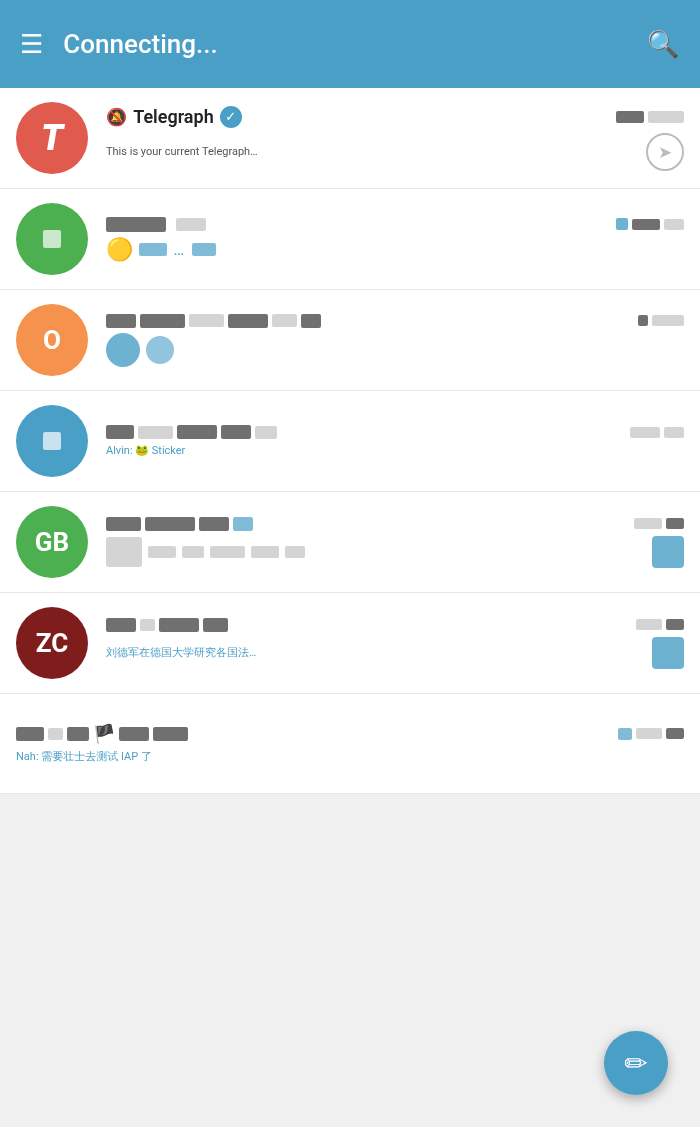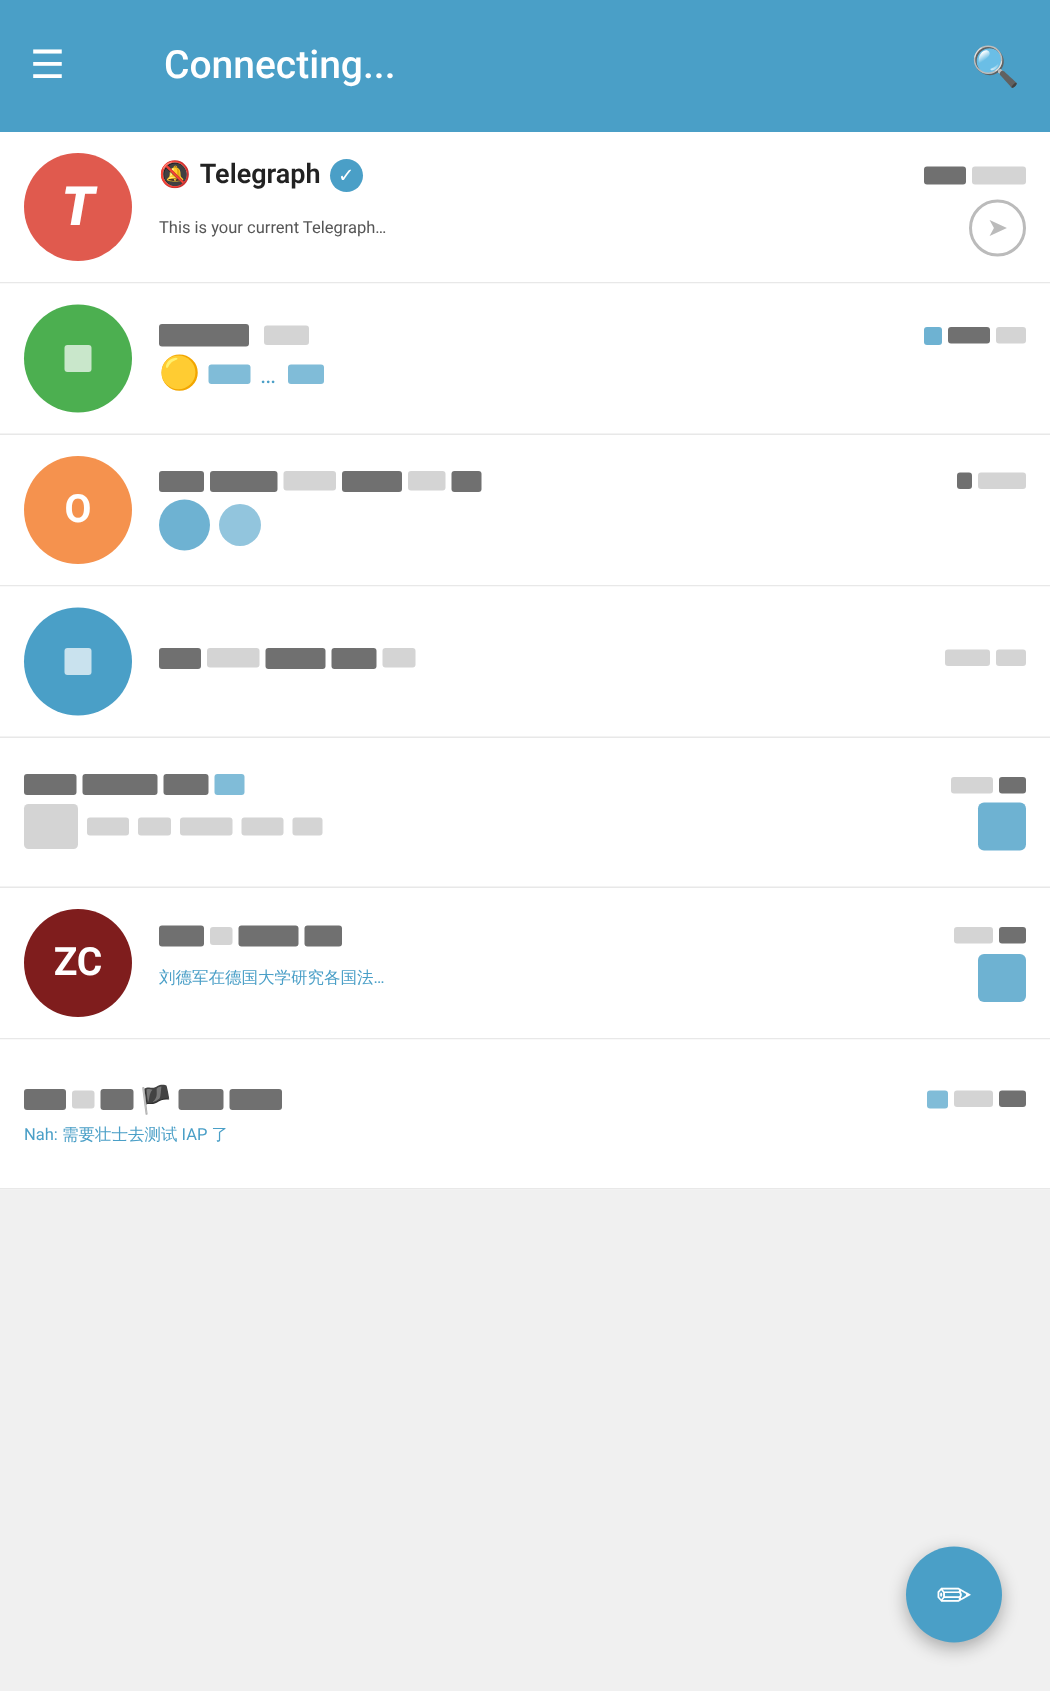--- a/index.html
+++ b/index.html
@@ -24,21 +24,20 @@
       color: white;
       font-size: 26px;
       cursor: pointer;
       line-height: 1;
     }
     .header-title {
       flex: 1;
       color: white;
       font-size: 26px;
       font-weight: 500;
-      margin-left: 46px;
     }
     .header-search-icon {
       color: white;
       font-size: 26px;
       cursor: pointer;
     }
 
     
     .chat-list {
       background: #fff;
@@ -317,24 +316,28 @@
           <span class="blur-block" style="width:30px;height:14px;"></span>
           <span class="blur-block-light" style="width:22px;height:13px;"></span>
         </div>
         <div class="chat-right">
           <div style="display:flex;gap:4px;align-items:center;">
             <span class="blur-block-light" style="width:30px;height:11px;"></span>
             <span class="blur-block-light" style="width:20px;height:11px;"></span>
           </div>
         </div>
       </div>
-    </div>
-  </div>
-
-  <div class="chat-item">
+      <div class="chat-preview chat-preview-colored">Alvin: 🐸 Sticker</div>
+    </div>
+  </div>
+
+  <div class="chat-item">
+    <div class="avatar avatar-green2">
+      <span>GB</span>
+    </div>
     <div class="chat-content">
       <div class="chat-top-row">
         <div class="chat-name-row" style="flex-wrap:wrap;gap:4px;">
           <span class="blur-block" style="width:35px;height:14px;"></span>
           <span class="blur-block" style="width:50px;height:14px;"></span>
           <span class="blur-block" style="width:30px;height:14px;"></span>
           <span class="blur-block-blue" style="width:20px;height:14px;"></span>
         </div>
         <div class="chat-right">
           <div style="display:flex;gap:4px;align-items:center;">

